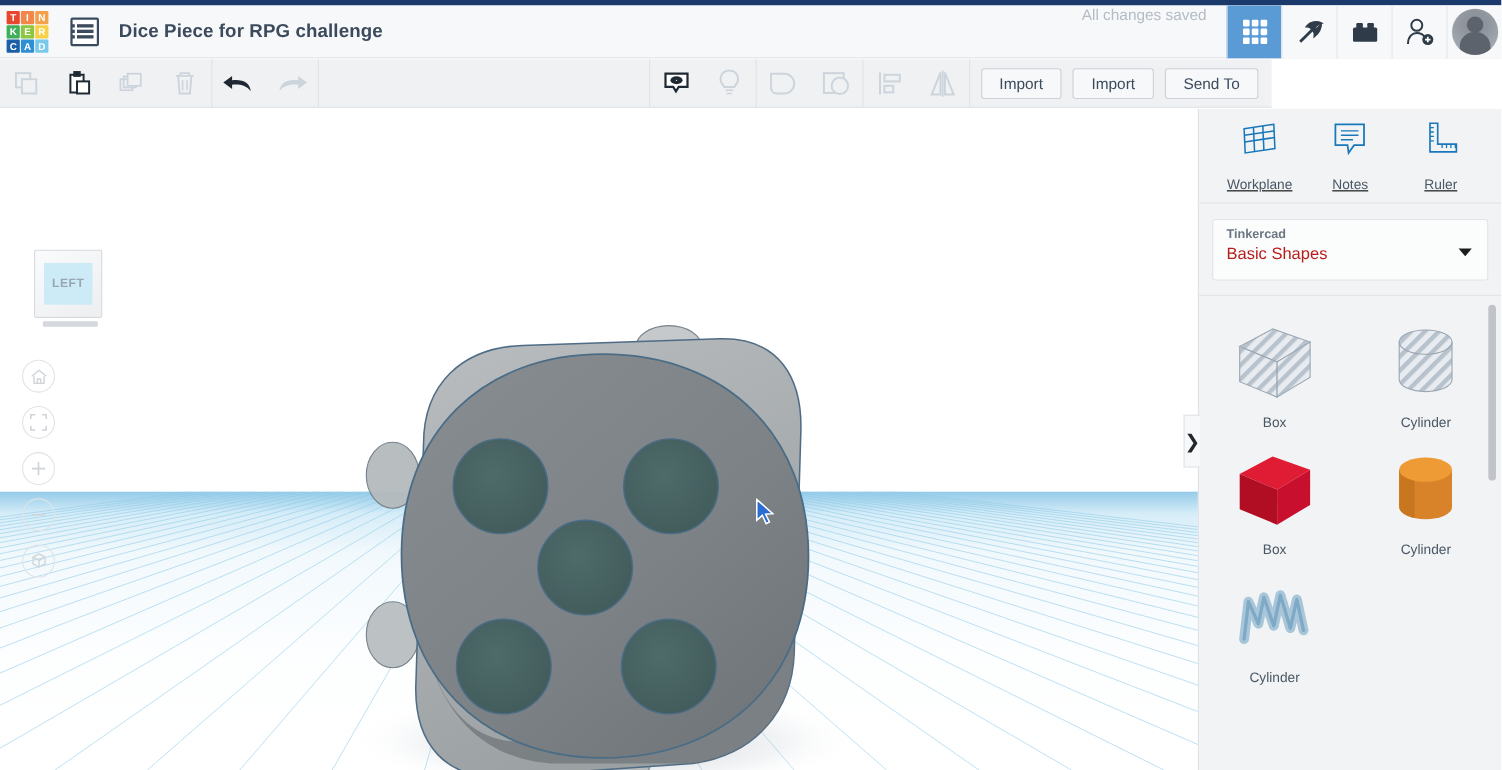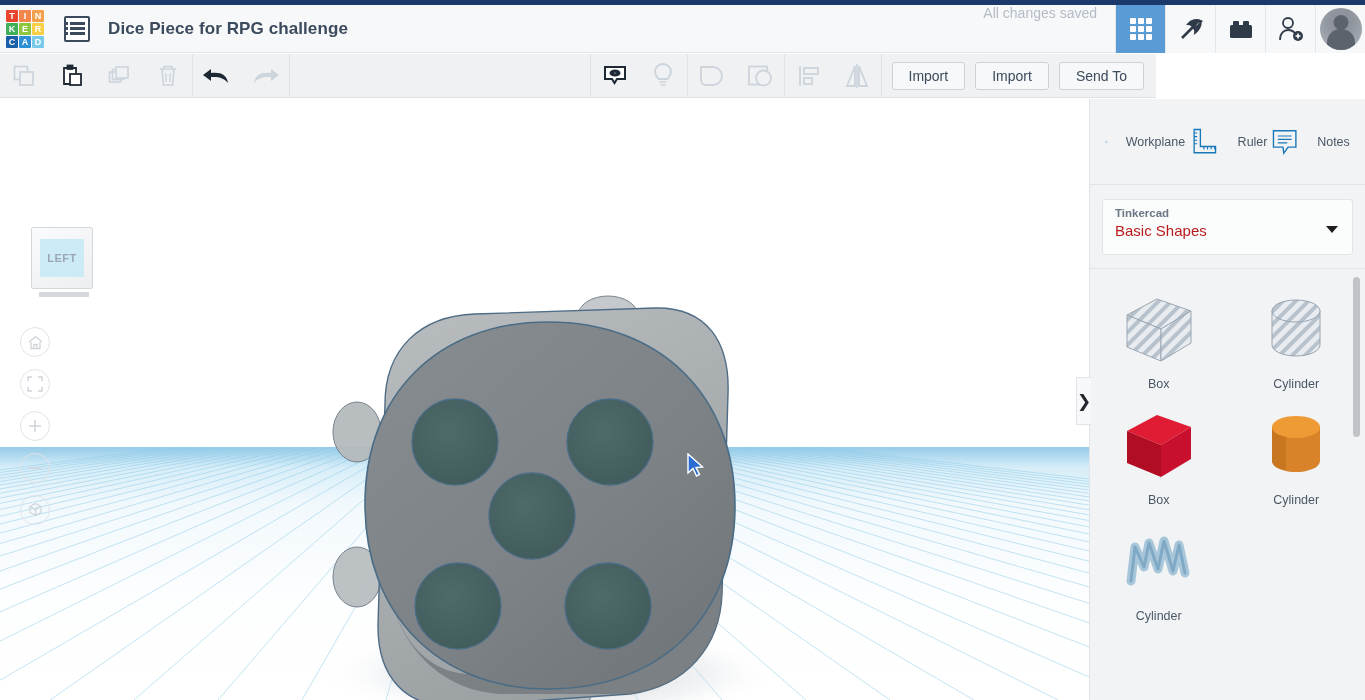--- a/index.html
+++ b/index.html
@@ -155,22 +155,22 @@
   
   .panel {
     position: absolute; top: 99px; left: 1089px; width: 276px; height: 601px;
     background: #f2f3f5; border-left: 1px solid #dfe3e8;
   }
   .panel-tools {
     display: flex; height: 86px; align-items: center; justify-content: space-around;
     padding: 0 14px; border-bottom: 1px solid #e2e5e8;
   }
   .panel-tool {
-    display: flex; flex-direction: row; align-items: center; gap: 18px;
-    cursor: pointer; width: 80px;
+    display: flex; flex-direction: column; align-items: center; gap: 18px;
+    cursor: pointer; width: 80px; text-decoration: underline;
   }
   .panel-tool span { font-size: 12.5px; color: #4a5866; }
   .dropdown {
     margin: 14px 12px 0; height: 56px; background: #fbfcfc;
     border: 1px solid #e1e4e8; border-radius: 3px;
     padding: 7px 12px; cursor: pointer; position: relative;
   }
   .dd-small { font-size: 11.5px; color: #6b7784; font-weight: bold; }
   .dd-big { font-size: 15px; color: #b91c1c; margin-top: 3px; }
   .dd-caret {
@@ -620,34 +620,34 @@
       <div class="panel-tool">
         <svg width="36" height="34" viewBox="0 0 36 34" fill="none" stroke="#1878b9" stroke-width="1.4">
           <path d="M4 8 L31 4 L32 26 L5 30 Z"></path>
           <path d="M12.5 6.8 L13.5 28.8 M21 5.5 L22 27.5"></path>
           <path d="M4.3 14 L31.3 10 M4.6 20 L31.6 16"></path>
         </svg>
         <span>Workplane</span>
       </div>
 
       <div class="panel-tool">
+        <svg width="34" height="34" viewBox="0 0 34 34" fill="none" stroke="#1878b9" stroke-width="1.6">
+          <path d="M4 4 h26 v19 h-9 l-5 7 -1 -7 H4 z"></path>
+          <path d="M9 10 h16 M9 14 h16 M9 18 h11" stroke-width="1.3"></path>
+        </svg>
+        <span>Notes</span>
+      </div>
+
+      <div class="panel-tool">
         <svg width="36" height="34" viewBox="0 0 36 34" fill="none" stroke="#1878b9" stroke-width="1.5">
           <path d="M8 3 h7 v19 h17 v7 H8 z"></path>
           <path d="M8 7 h3.5 M8 11 h3.5 M8 15 h3.5 M8 19 h3.5" stroke-width="1.2"></path>
           <path d="M19 22 v3.5 M23 22 v3.5 M27 22 v3.5 M31 22 v3.5" stroke-width="1.2"></path>
         </svg>
         <span>Ruler</span>
-      </div>
-
-      <div class="panel-tool">
-        <svg width="34" height="34" viewBox="0 0 34 34" fill="none" stroke="#1878b9" stroke-width="1.6">
-          <path d="M4 4 h26 v19 h-9 l-5 7 -1 -7 H4 z"></path>
-          <path d="M9 10 h16 M9 14 h16 M9 18 h11" stroke-width="1.3"></path>
-        </svg>
-        <span>Notes</span>
       </div>
     </div>
 
     <div class="dropdown">
       <div class="dd-small">Tinkercad</div>
       <div class="dd-big">Basic Shapes</div>
       <div class="dd-caret"></div>
     </div>
 
     <div class="panel-divider"></div>

